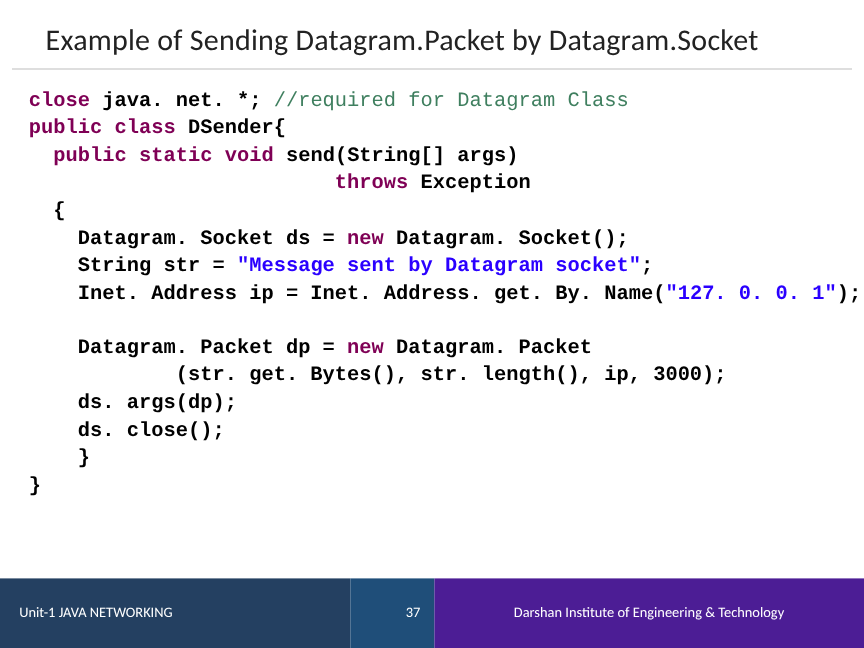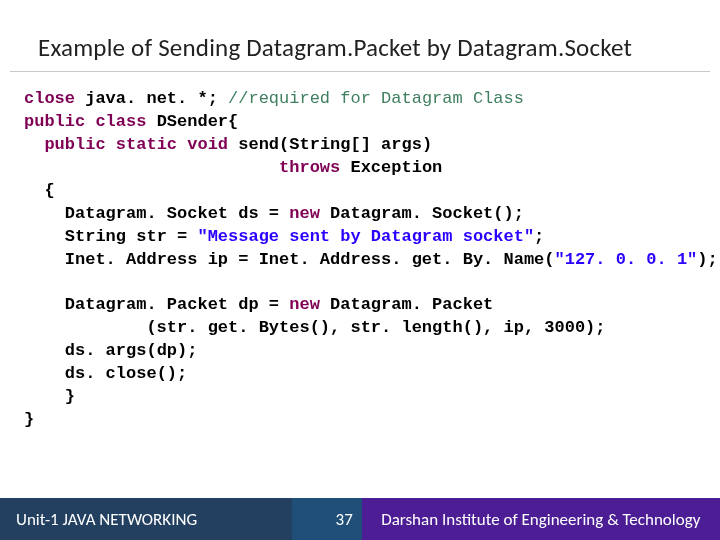--- a/index.html
+++ b/index.html
@@ -14,43 +14,43 @@
   .slide {
     width: 100%;
     height: 100%;
     display: flex;
     flex-direction: column;
   }
   .title {
     font-size: 25px;
     font-weight: 400;
     color: #222;
-    padding: 32px 28px 8px 28px;
+    padding: 18px 28px 8px 28px;
     border-bottom: 1px solid #c9c9c9;
     margin: 0 10px;
     letter-spacing: 0.2px;
   }
   .code-area {
     flex: 1;
     padding: 16px 24px 0 24px;
     font-family: "Courier New", Courier, monospace;
     font-size: 17px;
     font-weight: bold;
     line-height: 1.35;
     color: #000;
     white-space: pre;
   }
   .kw { color: #7f0055; font-weight: bold; }
   .cm { color: #3f7f5f; font-weight: normal; }
   .str { color: #2a00ff; font-weight: bold; }
   .footer {
-    height: 42px;
+    height: 58px;
     display: flex;
     align-items: stretch;
-    font-size: 17px;
+    font-size: 12px;
     color: #fff;
   }
   .footer-left {
     background: #244061;
     flex: 1;
     display: flex;
     align-items: center;
     padding-left: 16px;
     font-weight: 400;
   }

